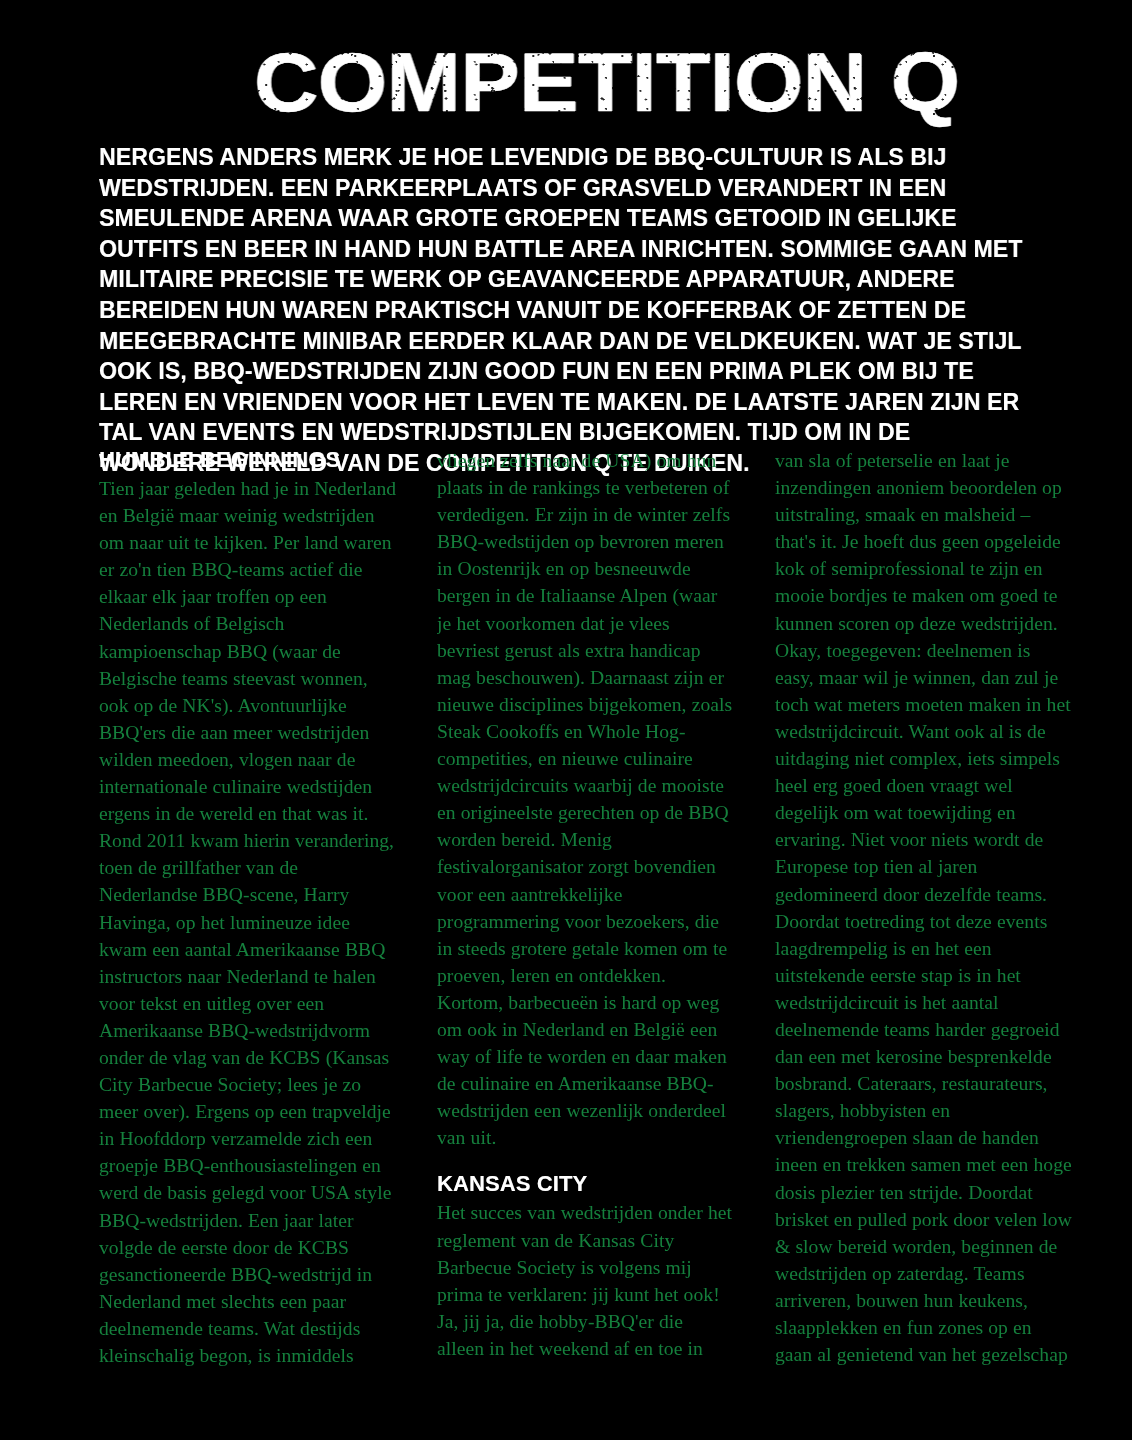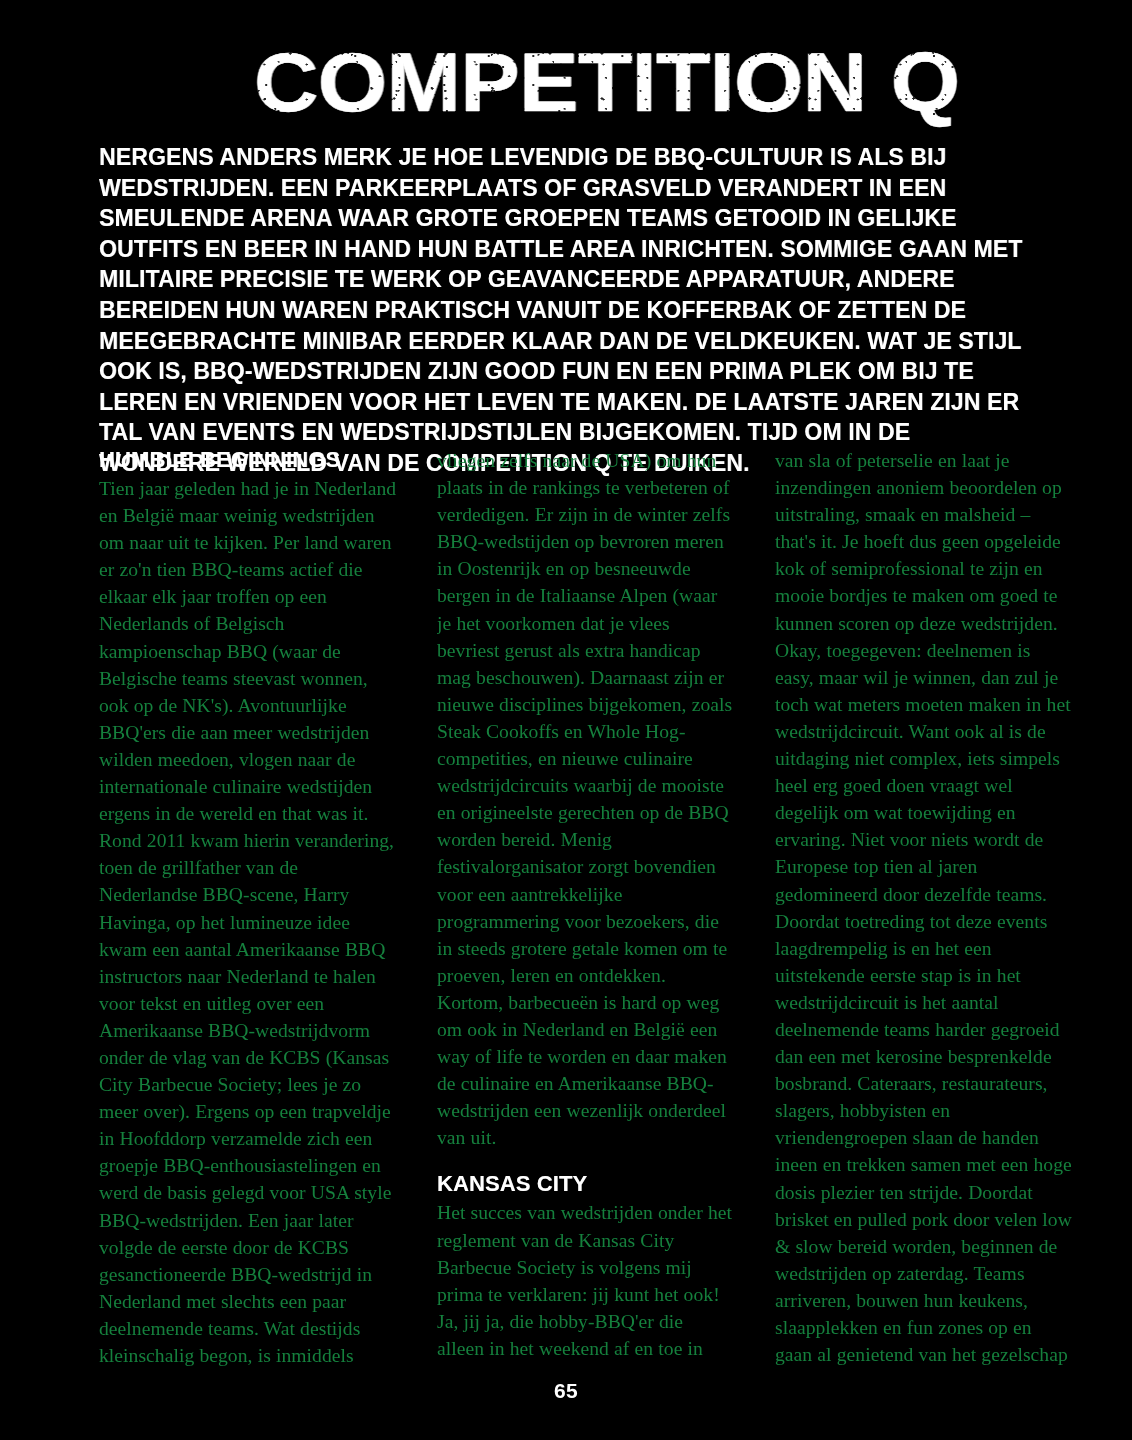--- a/index.html
+++ b/index.html
@@ -170,15 +170,14 @@
       <h2 class="sec-head spaced">KANSAS CITY</h2>
       <p class="body-text">Het succes van wedstrijden onder het reglement van de Kansas City Barbecue Society is volgens mij prima te verklaren: jij kunt het ook! Ja, jij ja, die hobby-BBQ'er die alleen in het weekend af en toe in zijn achtertuin aan het culipionieren is. Want wat moet je namelijk doen? Je kookt voor zes juryleden kip, spareribs, pulled pork en brisket, legt de gerechten in een foamdoosje op een bedje</p>
     </div>
 
     <div class="col">
       <p class="body-text">van sla of peterselie en laat je inzendingen anoniem beoordelen op uitstraling, smaak en malsheid – that's it. Je hoeft dus geen opgeleide kok of semiprofessional te zijn en mooie bordjes te maken om goed te kunnen scoren op deze wedstrijden. Okay, toegegeven: deelnemen is easy, maar wil je winnen, dan zul je toch wat meters moeten maken in het wedstrijdcircuit. Want ook al is de uitdaging niet complex, iets simpels heel erg goed doen vraagt wel degelijk om wat toewijding en ervaring. Niet voor niets wordt de Europese top tien al jaren gedomineerd door dezelfde teams. Doordat toetreding tot deze events laagdrempelig is en het een uitstekende eerste stap is in het wedstrijdcircuit is het aantal deelnemende teams harder gegroeid dan een met kerosine besprenkelde bosbrand. Cateraars, restaurateurs, slagers, hobbyisten en vriendengroepen slaan de handen ineen en trekken samen met een hoge dosis plezier ten strijde. Doordat brisket en pulled pork door velen low &amp; slow bereid worden, beginnen de wedstrijden op zaterdag. Teams arriveren, bouwen hun keukens, slaapplekken en fun zones op en gaan al genietend van het gezelschap en een biertje aan de slag. Doordat vele elkaar als een soort rondzwervende familie regelmatig in de weekenden zien, is het altijd een gezellige reünie van gelijkgestemde BBQ-lovers uit</p>
     </div>
 
   </div>
 
-  <div class="folio">65</div>
 
 </div>
 
 </body></html>

